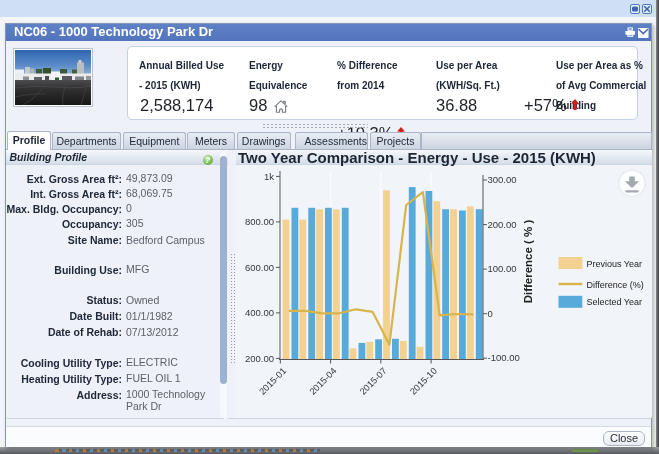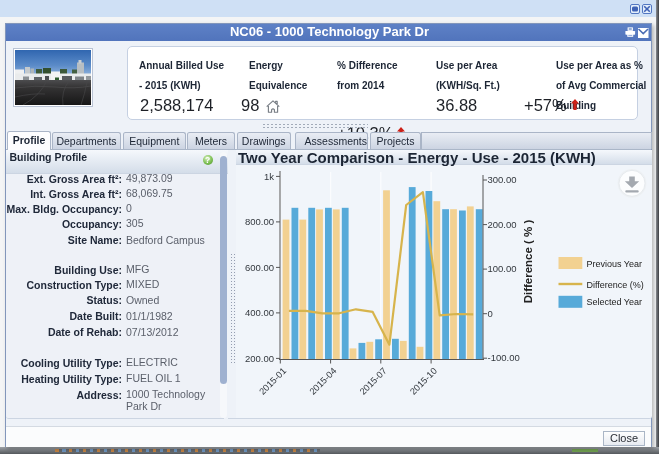--- a/index.html
+++ b/index.html
@@ -1,46 +1,46 @@
 <!DOCTYPE html>
 <html><head><meta charset="utf-8"><style>
 *{margin:0;padding:0;box-sizing:border-box;}
 html,body{width:659px;height:454px;font-family:"Liberation Sans",sans-serif;background:#f4f5f6;overflow:hidden;position:relative;}
 .topstrip{position:absolute;left:0;top:0;width:657px;height:17px;background:#cfe0f5;}
 .winbtn{position:absolute;top:3.5px;width:10px;height:10px;background:#e3eefb;border:1px solid #5277c2;border-radius:2px;}
 .rightframe{position:absolute;right:0;top:0;width:3px;height:454px;background:linear-gradient(90deg,#8a8d92,#3c3e42);}
 .botframe{position:absolute;left:0;top:447px;width:659px;height:7px;background:linear-gradient(#9da1a6,#55595d);overflow:hidden;}
 .dlg{position:absolute;left:5px;top:23px;width:647px;height:424px;background:#eef2f8;border:1px solid #8296bb;box-shadow:2px 2px 4px rgba(0,0,0,.25);}
-.tbar{position:absolute;left:0;top:0;width:100%;height:17px;background:linear-gradient(#5e81c6,#5174bc);color:#fff;font-size:13px;font-weight:bold;line-height:16.5px;padding-left:2px;text-align:center;}
+.tbar{position:absolute;left:0;top:0;width:100%;height:17px;background:linear-gradient(#5e81c6,#5174bc);color:#fff;font-size:13px;font-weight:bold;line-height:16.5px;padding-left:8px;}
 .photo{position:absolute;left:7px;top:24px;width:80px;height:59px;border:1px solid #b9c3d4;background:#fff;padding:1px;}
 .stats{position:absolute;left:121px;top:22px;width:511px;height:74px;background:#fff;border:1px solid #c5d0e2;border-radius:5px;}
 .sc{position:absolute;top:9px;font-size:10px;font-weight:bold;color:#1c2534;line-height:20px;}
 .sv{position:absolute;top:49px;font-size:16.5px;color:#1d2026;}
 .uparr{display:inline-block;margin-left:4px;}
 .dots{position:absolute;left:256px;top:98.5px;width:106px;height:6px;
 background-image:radial-gradient(circle,#a2abb9 .7px,transparent .9px);background-size:4px 3px;}
 .tabs{position:absolute;left:0;top:106px;width:100%;height:19.5px;}
 .tab{position:absolute;top:1.5px;height:17px;line-height:16px;background:linear-gradient(#e9edf4,#ccd4e2);border:1px solid #aab5c7;border-bottom:none;border-radius:2.5px 2.5px 0 0;font-size:10.5px;color:#1c2534;text-align:center;line-height:17px;}
 .tab.sel{background:#fdfdfe;font-weight:bold;top:1px;height:18.5px;z-index:3;line-height:17px;}
 .tabline{position:absolute;left:0;top:18.5px;width:100%;height:1px;background:#aab6c8;}
 .content{position:absolute;left:0;top:126px;width:100%;height:270px;}
 .lpanel{position:absolute;left:0;top:0;width:218px;height:269px;background:#eef1f7;border-bottom:1px solid #ccd5e2;border-bottom-left-radius:3px;}
-.phead{position:absolute;left:0;top:0;width:222px;height:24px;background:linear-gradient(#f5f8fc,#d4dde9);border-bottom:1px solid #ccd5e2;font-size:10.5px;font-weight:bold;color:#1c2534;line-height:15px;padding-left:3.5px;z-index:2;}
+.phead{position:absolute;left:0;top:0;width:222px;height:15px;background:linear-gradient(#f5f8fc,#d4dde9);border-bottom:1px solid #ccd5e2;font-size:10.5px;font-weight:bold;color:#1c2534;line-height:15px;padding-left:3.5px;z-index:2;font-style:italic;}
 .row{position:absolute;left:0;width:218px;height:14px;font-size:10.5px;line-height:14px;}
 .lab{position:absolute;right:102px;font-weight:bold;color:#20293a;white-space:nowrap;}
 .val{position:absolute;left:120px;color:#5a5f6a;white-space:nowrap;line-height:11.5px;padding-top:1.5px;}
 .helpicon{position:absolute;left:196.5px;top:4.5px;width:10px;height:10px;border-radius:50%;background:radial-gradient(circle at 40% 32%,#d8f0c0,#7cbf52 55%,#4e8f2d);color:#fff;font-size:8.5px;font-weight:bold;text-align:center;line-height:10.5px;}
 .sbar{position:absolute;left:214px;top:2px;width:7px;height:266px;background:#f6f8fb;border-radius:4px;z-index:3;}
 .sthumb{position:absolute;left:0px;top:4px;width:7px;height:228px;background:#9fb1d0;border-radius:4px;}
 .splitter{position:absolute;left:222px;top:0;width:8px;height:269px;background:#eef2f8;border-bottom:1px solid #ccd5e2;}
 .spdots{position:absolute;left:1.5px;top:103px;width:5px;height:110px;background-image:radial-gradient(circle,#949db0 .65px,transparent .85px);background-size:3px 3px;}
 .cpanel{position:absolute;left:230px;top:0;width:416px;height:269px;background:#f1f5fa;border-bottom:1px solid #ccd5e2;border-bottom-right-radius:3px;}
 .chead{position:absolute;left:0;top:0;width:100%;height:15px;background:linear-gradient(#f5f8fc,#d4dde9);border-bottom:1px solid #ccd5e2;font-size:15px;font-weight:bold;color:#1c2534;line-height:15px;padding-left:2px;}
 .footer{position:absolute;left:0;top:402px;width:100%;height:21px;background:#fbfcfd;border-top:1px solid #d4dae2;}
-.closebtn{position:absolute;right:6px;top:4px;width:42px;height:15px;background:linear-gradient(#fefefe,#e7ebf1);border:1px solid #aab6c6;border-radius:0;font-size:11px;color:#2a2e35;text-align:center;line-height:13px;}
+.closebtn{position:absolute;right:6px;top:4px;width:42px;height:15px;background:linear-gradient(#fefefe,#e7ebf1);border:1px solid #aab6c6;border-radius:6px;font-size:11px;color:#2a2e35;text-align:center;line-height:13px;}
 </style></head><body>
 <div class="topstrip"></div>
 <div class="rightframe"></div>
 <div class="winbtn" style="left:630px;">
     <svg style="display:block" width="8" height="8" viewBox="0 0 8 8">
       <rect x="1" y="1.5" width="6" height="5" rx="1.5" fill="#3f62b5"></rect>
     </svg>
   </div>
 <div class="winbtn" style="left:641.5px;">
     <svg style="display:block" width="8" height="8" viewBox="0 0 8 8">
@@ -98,21 +98,21 @@
         <rect x="71" y="26" width="5" height="4" fill="#93989c"></rect>
       <rect x="40" y="27.5" width="4" height="2.5" fill="#2f5c31"></rect>
       <rect y="30" width="76" height="25" fill="url(#lot)"></rect>
       <path d="M0 38 Q20 35 40 37 T76 36" stroke="#505052" stroke-width="0.7" fill="none" opacity="0.9"></path>
       <path d="M8 55 Q26 45 32 30 M48 55 Q46 41 54 31 M66 55 Q70 43 72 32 M0 47 Q18 43 30 44" stroke="#48484a" stroke-width="0.7" fill="none" opacity="0.9"></path>
     </svg></div>
   <div class="stats">
       <div class="sc" style="left:11px;width:104px;">Annual Billed Use<br>- 2015 (KWH)</div>
       <div class="sv" style="left:12px;">2,588,174</div>
       <div class="sc" style="left:121px;width:70px;">Energy Equivalence</div>
-      <div class="sv" style="left:113px;">98 <svg width="14" height="13" viewBox="0 0 14 13" style="vertical-align:-1.5px;margin-left:2px">
+      <div class="sv" style="left:121px;">98 <svg width="14" height="13" viewBox="0 0 14 13" style="vertical-align:-1.5px;margin-left:2px">
           <path d="M2.4 6 V12.2 H5.6 V9.6 Q7 8.1 8.4 9.6 V12.2 H11.6 V6 M0.7 6.6 L7 0.9 L13.3 6.6 M9.6 2.6 V1.4 H11.2 V4.1" stroke="#787e85" stroke-width="1.15" fill="none" stroke-linejoin="round"></path>
         </svg></div>
       <div class="sc" style="left:209px;width:80px;">% Difference from 2014</div>
       <div class="sv" style="left:209px;margin-top:28px;">+10.3%<span class="uparr"><svg width="8" height="11" viewBox="0 0 8 11" style="vertical-align:1px">
             <path d="M4 0 L8 4.6 H5.6 V11 H2.4 V4.6 H0 Z" fill="#cc2018"></path>
           </svg></span></div>
       <div class="sc" style="left:308px;width:104px;">Use per Area (KWH/Sq. Ft.)</div>
       <div class="sv" style="left:308px;">36.88</div>
       <div class="sc" style="left:396px;width:112px;margin-left:32px;">Use per Area as %<br>of Avg Commercial<br>Building</div>
       <div class="sv" style="left:396px;">+57%<span class="uparr"><svg width="8" height="11" viewBox="0 0 8 11" style="vertical-align:1px">
@@ -149,24 +149,20 @@
           <span class="lab">Occupancy:</span>
           <span class="val">305</span>
         </div>
 <div class="row" style="top:83px">
           <span class="lab">Site Name:</span>
           <span class="val">Bedford Campus</span>
         </div>
 <div class="row" style="top:112.5px">
           <span class="lab">Building Use:</span>
           <span class="val">MFG</span>
-        </div>
-<div class="row" style="top:127.7px">
-          <span class="lab">Construction Type:</span>
-          <span class="val">MIXED</span>
         </div>
 <div class="row" style="top:143.0px">
           <span class="lab">Status:</span>
           <span class="val">Owned</span>
         </div>
 <div class="row" style="top:159.0px">
           <span class="lab">Date Built:</span>
           <span class="val">01/1/1982</span>
         </div>
 <div class="row" style="top:175.0px">

